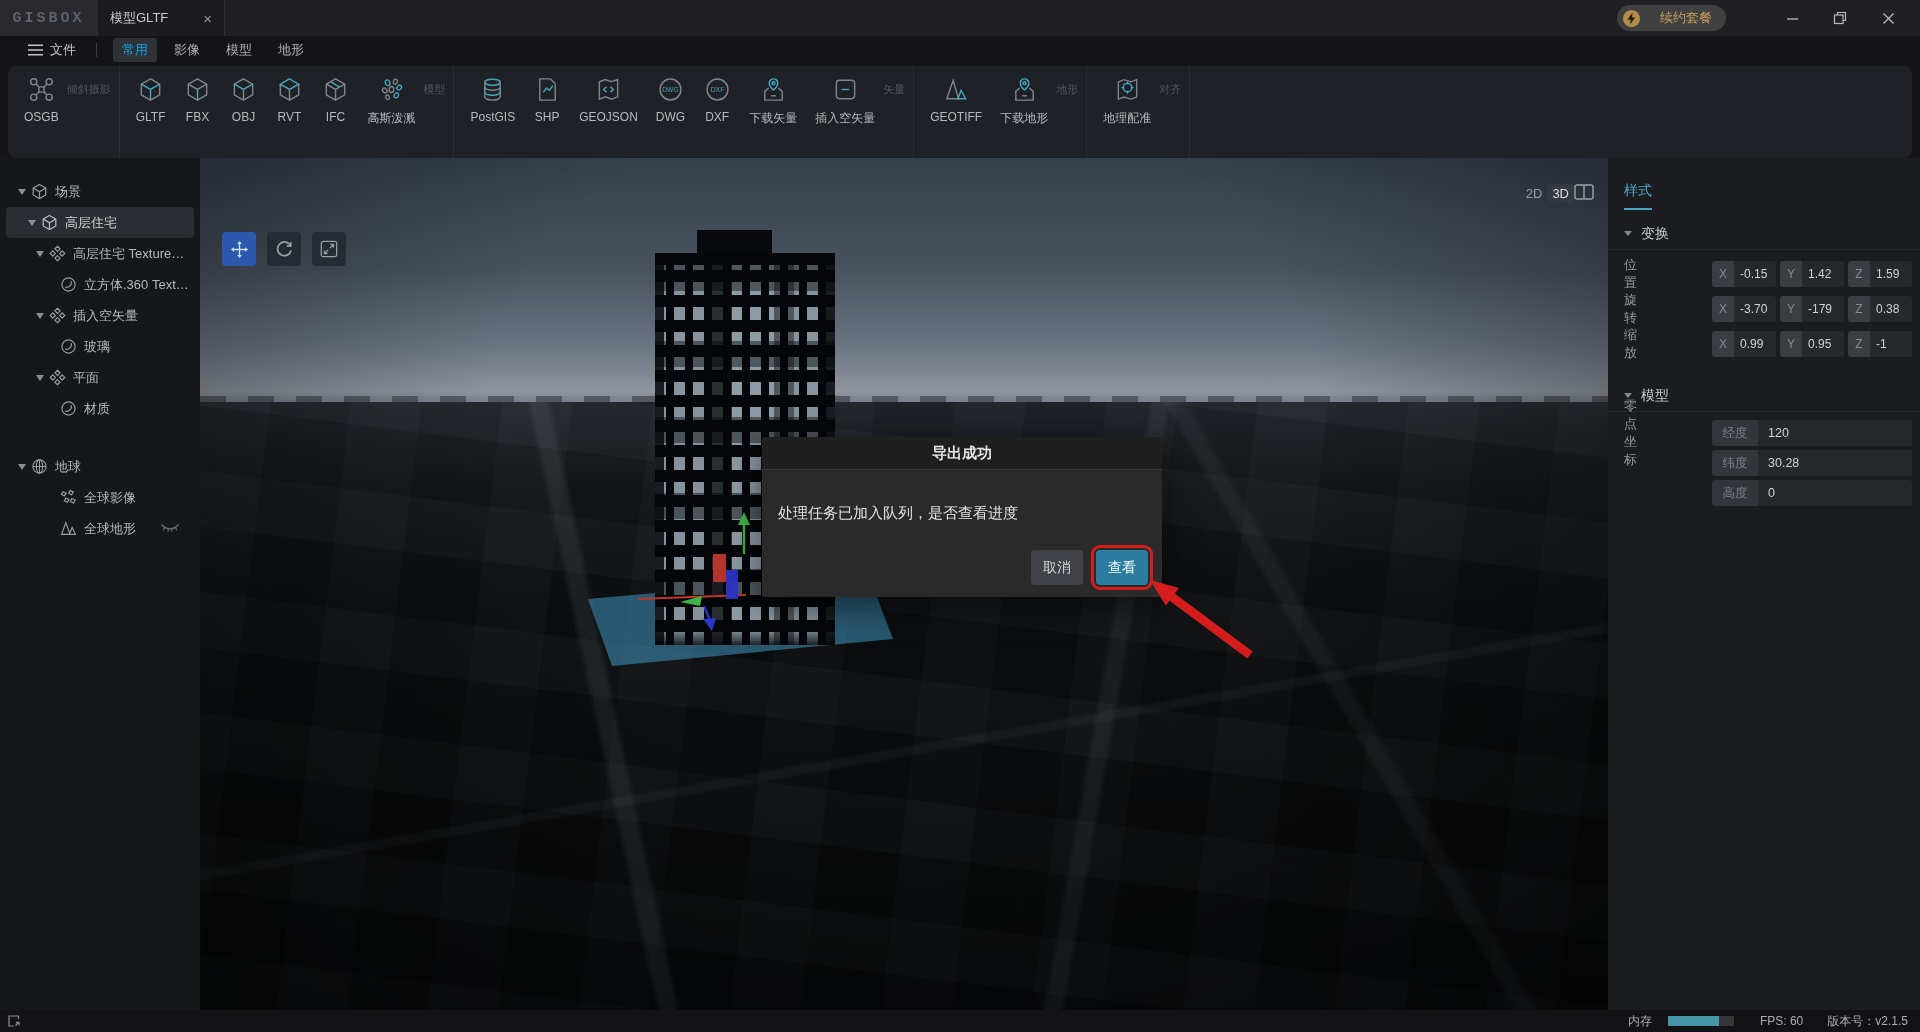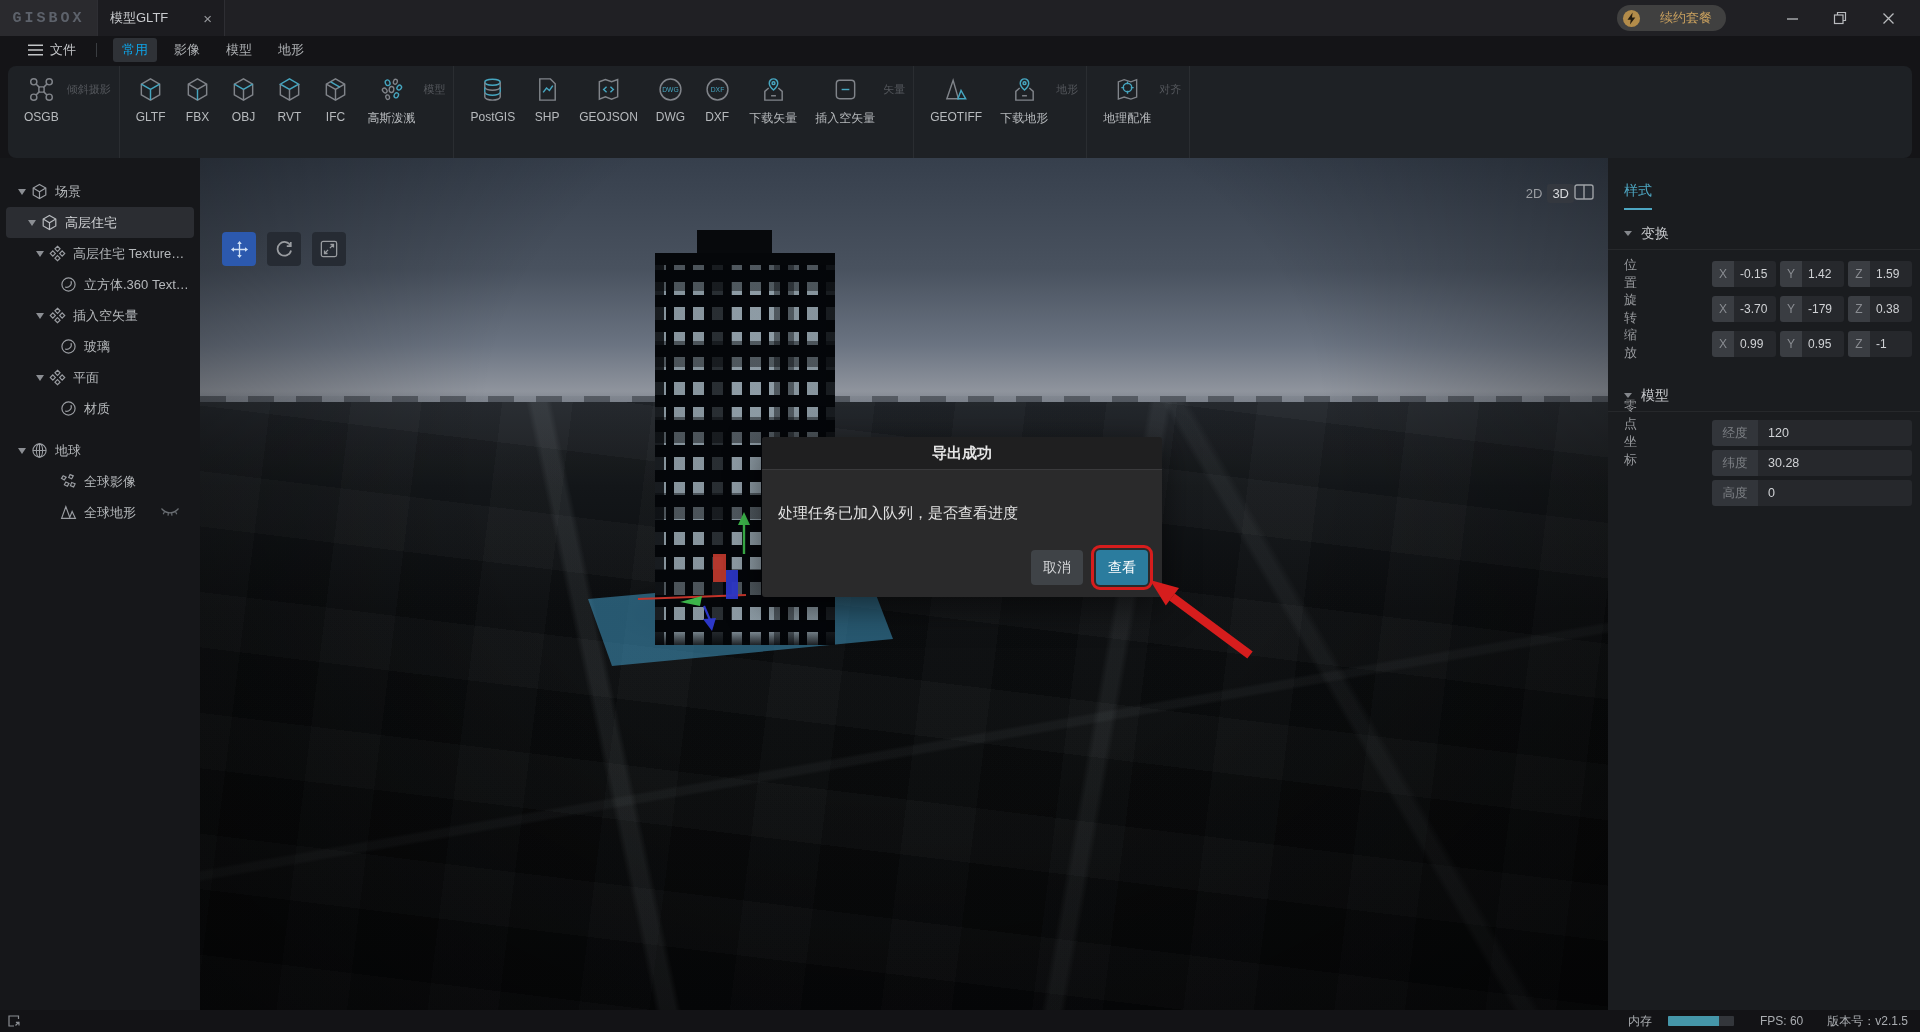--- a/index.html
+++ b/index.html
@@ -36,21 +36,21 @@
 .tb-group-label{text-align:center;font-size:11px;color:#54575c;margin-top:6px}
 
 
 .sidebar{position:absolute;left:0;top:158px;width:200px;height:852px;background:#16171a;padding-top:18px}
 .trow{height:31px;display:flex;align-items:center;font-size:13px;color:#b5b8bb;margin:0 6px;border-radius:4px;position:relative}
 .trow.sel{background:#2b2d32;color:#d2d4d7}
 .trow .slot{width:15px;display:flex;justify-content:center}
 .tri{width:0;height:0;border-left:4.5px solid transparent;border-right:4.5px solid transparent;border-top:6px solid #8b8e93}
 .ticon{width:17px;height:17px;margin:0 7px 0 2px;flex:none}
 .lv0{padding-left:8px}.lv1{padding-left:18px}.lv2{padding-left:26px}.lv3{padding-left:52px}
-.gap-before{margin-top:11px}
+.gap-before{margin-top:27px}
 .eye{position:absolute;right:14px;top:9px;width:20px;height:13px}
 .tlabel{white-space:nowrap;overflow:hidden}
 
 
 .viewport{position:absolute;left:200px;top:158px;width:1408px;height:852px;overflow:hidden;background:#0b0d0f}
 .sky{position:absolute;left:0;top:0;width:100%;height:248px;
   background:linear-gradient(180deg,#363f4c 0%,#454e5c 40%,#5b era 0%) ;
   background:linear-gradient(180deg,#363f4c 0%,#49525f 45%,#6a7381 75%,#8f949d 94%,#7b818b 100%)}
 .skyline{position:absolute;left:0;top:238px;width:100%;height:9px;opacity:.55;
   background:repeating-linear-gradient(90deg,rgba(22,27,33,.8) 0 26px,rgba(90,97,106,.25) 26px 48px)}

